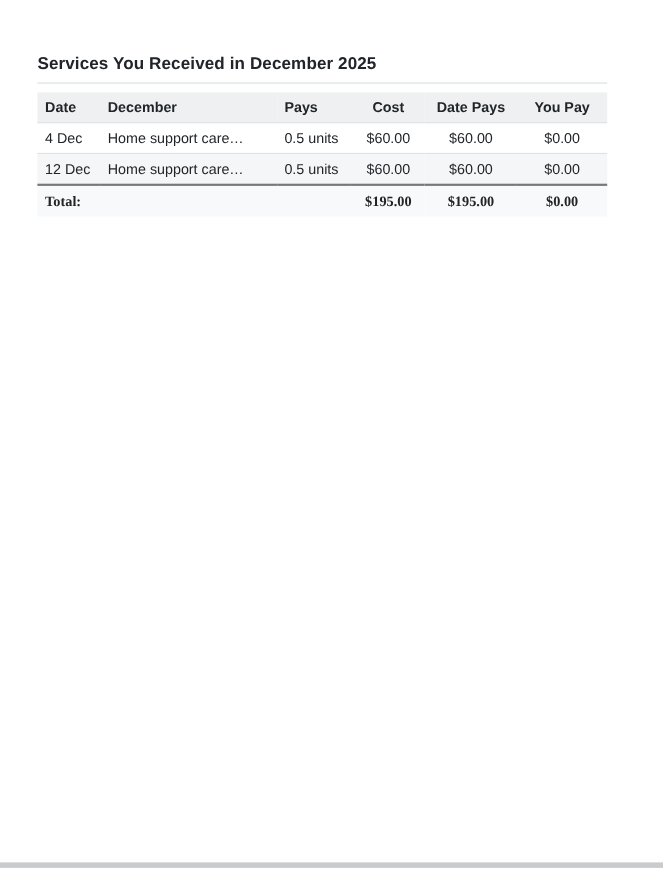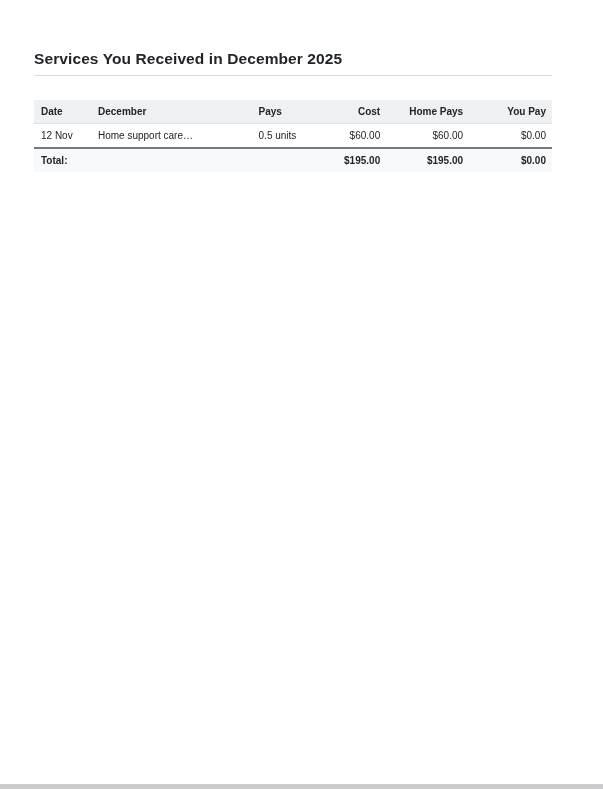--- a/index.html
+++ b/index.html
@@ -37,24 +37,24 @@
   }
 
   .title-divider {
     margin-top: 7px;
     border: none;
     border-top: 1px solid var(--rule, #d9dcdf);
     height: 0;
   }
 
   table.services {
-    margin-top: 24px;
+    margin-top: 8px;
     width: 100%;
     border-collapse: collapse;
-    font-size: 10px;
+    font-size: 13px;
     color: var(--text, #212529);
   }
 
   table.services th,
   table.services td {
     padding: 6px 6px 6px 7px;
     white-space: nowrap;
     vertical-align: middle;
   }
 
@@ -64,28 +64,29 @@
   .col-cost      { width: 13%; }
   .col-govt-pays { width: 16%; }
   .col-you-pay   { width: 16%; }
 
   thead th {
     background: var(--header-bg, #eef0f1);
     font-weight: 700;
     text-align: left;
   }
 
-  th.num, td.num { text-align: right; }
+  th.num, td.num { text-align: center; }
 
   tbody tr { border-top: 1px solid var(--row-border, #dee2e6); }
   tbody tr:nth-child(2) { background: var(--stripe-bg, #f5f6f8); }
 
   tfoot tr {
     border-top: 2px solid var(--total-border, #75797e);
     background: var(--total-bg, #f8f9fa);
+    font-family: Liberation Serif, serif;
   }
   tfoot td { font-weight: 700; }
 
   .bottom-bar {
     position: absolute;
     left: 0;
     top: 784px;
     width: 603px;
     height: 5px;
     background: var(--bottom-bar, #c9cbcd);
@@ -110,28 +111,36 @@
         <col class="col-govt-pays">
         <col class="col-you-pay">
       </colgroup>
 
       <thead>
         <tr>
           <th>Date</th>
           <th>December</th>
           <th>Pays</th>
           <th class="num">Cost</th>
-          <th class="num">Home Pays</th>
+          <th class="num">Date Pays</th>
           <th class="num">You Pay</th>
         </tr>
       </thead>
 
       <tbody>
         <tr>
-          <td>12 Nov</td>
+          <td>4 Dec</td>
+          <td>Home support care…</td>
+          <td>0.5 units</td>
+          <td class="num">$60.00</td>
+          <td class="num">$60.00</td>
+          <td class="num">$0.00</td>
+        </tr>
+        <tr>
+          <td>12 Dec</td>
           <td>Home support care…</td>
           <td>0.5 units</td>
           <td class="num">$60.00</td>
           <td class="num">$60.00</td>
           <td class="num">$0.00</td>
         </tr>
       </tbody>
 
       <tfoot>
         <tr>

